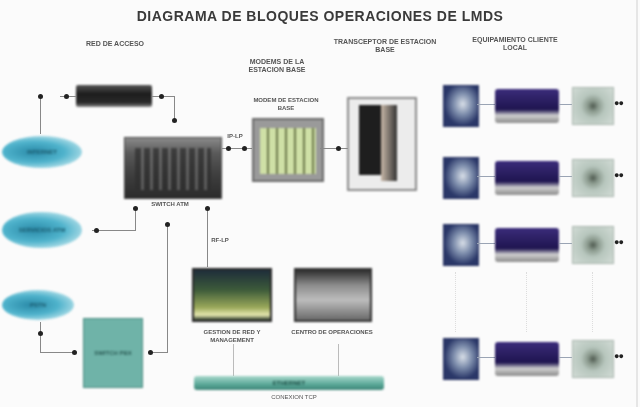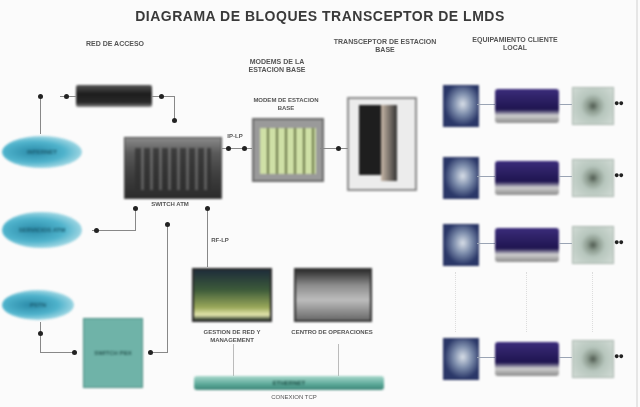--- a/index.html
+++ b/index.html
@@ -34,21 +34,21 @@
   .bus span { font-size:6px; font-weight:bold; color:#1d4d45; }
   .ant { background:radial-gradient(ellipse at 55% 45%, #d8dfe8 0%, #7c8cab 35%, #2a3768 70%); border:1px solid #273160; }
   .mod { background:linear-gradient(180deg,#3b2c7a 0%,#1f1550 60%,#cfcfcf 78%,#8a8a8a 100%); border-radius:3px; }
   .pc { background:radial-gradient(circle at 50% 50%, #4f5a50 0%, #8b9a8e 20%, #b7c6bd 45%, #d1dbd5 100%); border:1px solid #a8b4ac; }
   .rline { height:1px; background:#9aa4b4; position:absolute; }
   .arrowdots { position:absolute; font-size:9px; color:#222; letter-spacing:-1px; }
 </style>
 </head>
 <body>
 
-<div class="abs title">DIAGRAMA DE BLOQUES TRANSCEPTOR DE LMDS</div>
+<div class="abs title">DIAGRAMA DE BLOQUES OPERACIONES DE LMDS</div>
 
 <div class="abs lbl lbl-md" style="left:80px;top:40px;width:70px;">RED DE ACCESO</div>
 <div class="abs box router" style="left:76px;top:85px;width:76px;height:22px;"></div>
 <div class="abs line" style="left:60px;top:96px;width:16px;height:1px;"></div>
 <div class="dot" style="left:64px;top:94px;"></div>
 <div class="abs line" style="left:152px;top:96px;width:22px;height:1px;"></div>
 <div class="abs line" style="left:174px;top:96px;width:1px;height:24px;"></div>
 <div class="dot" style="left:159px;top:94px;"></div>
 <div class="dot" style="left:172px;top:118px;"></div>
 <div class="abs line" style="left:40px;top:96px;width:1px;height:38px;"></div>

